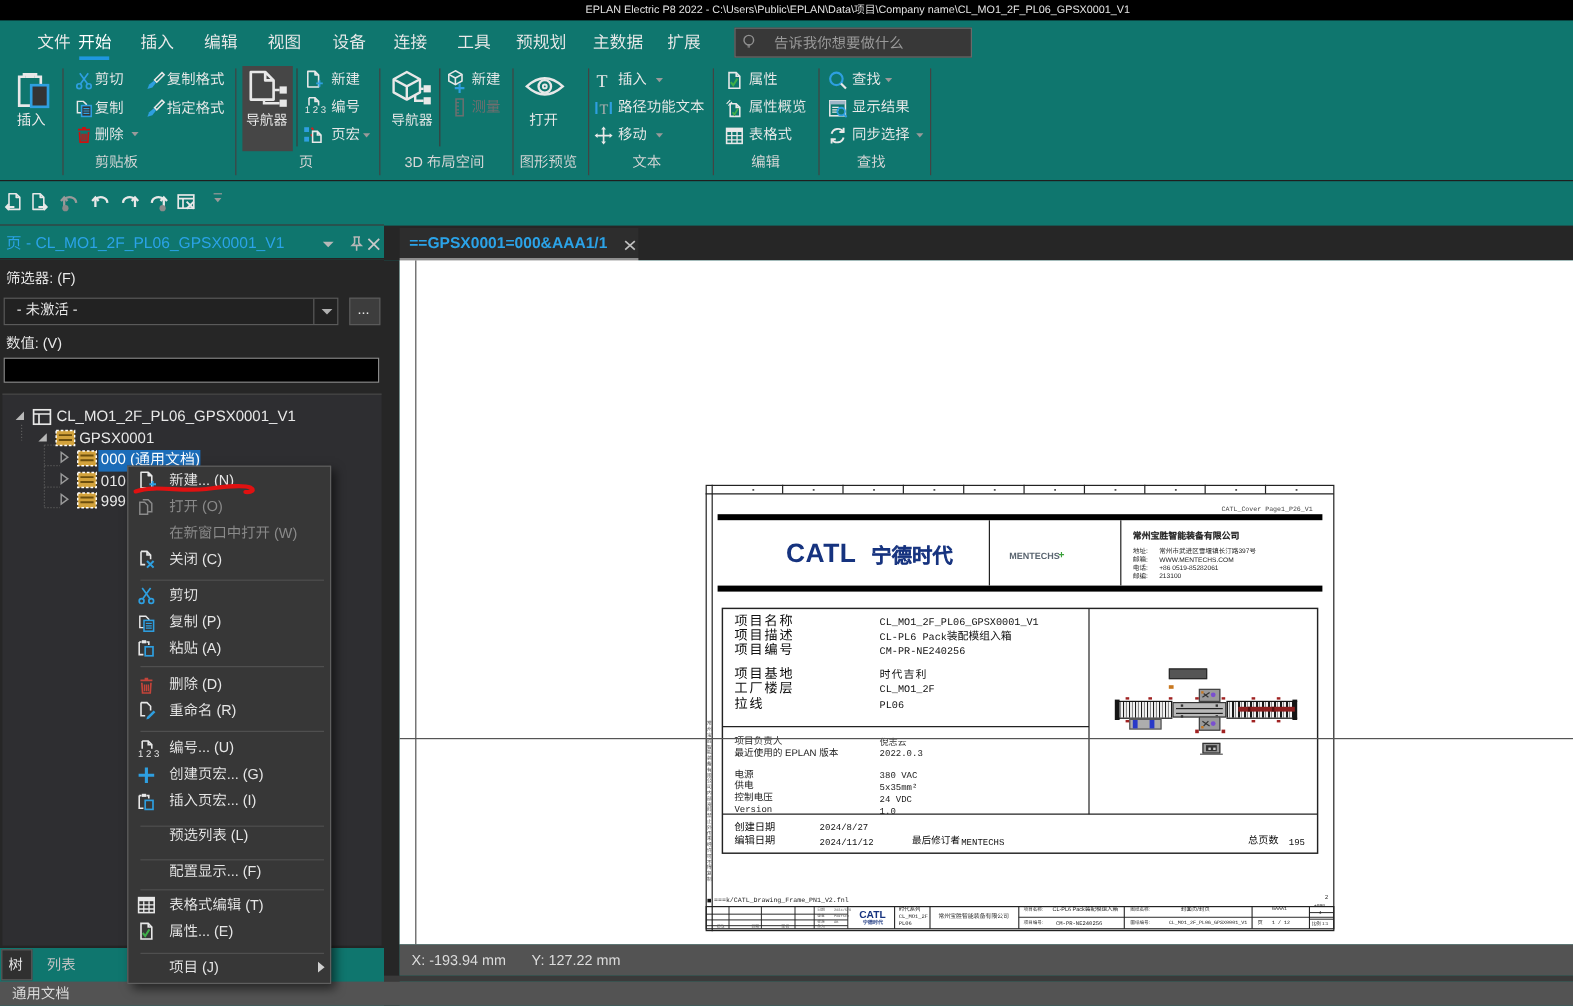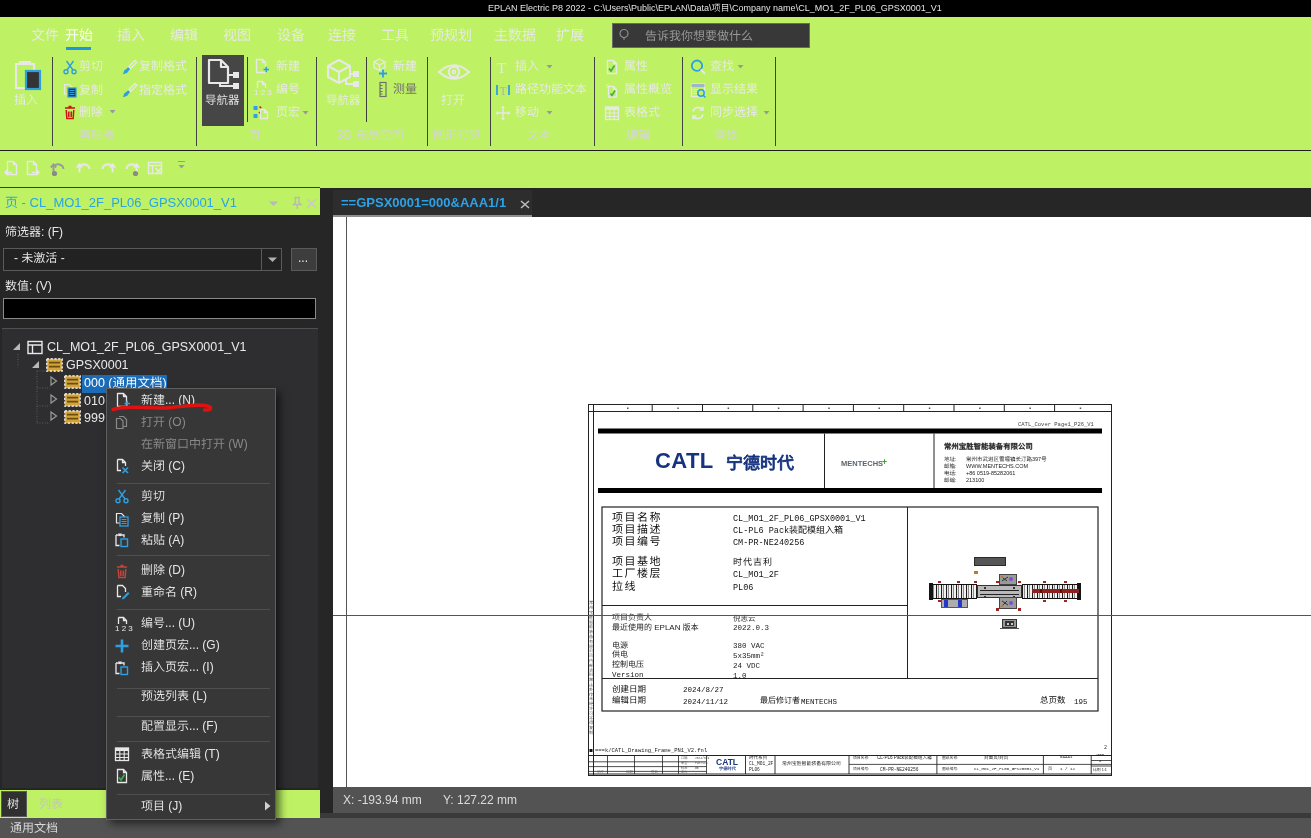--- a/index.html
+++ b/index.html
@@ -1,12 +1,12 @@
 <!DOCTYPE html>
-<html><head><meta charset="utf-8"><style>html,body{margin:0;padding:0;background:#343434}*{box-sizing:border-box}body{font-family:"Liberation Sans",sans-serif;-webkit-font-smoothing:antialiased}#root{position:relative;width:1311px;height:838px;overflow:hidden;background:#bef264}svg{overflow:visible}</style></head><body>
+<html><head><meta charset="utf-8"><style>html,body{margin:0;padding:0;background:#343434}*{box-sizing:border-box}body{font-family:"Liberation Sans",sans-serif;-webkit-font-smoothing:antialiased}#root{position:relative;width:1311px;height:838px;overflow:hidden;background:#0f766e}svg{overflow:visible}</style></head><body>
 <div id="root">
     <svg width="0" height="0" style="position:absolute">
       <defs>
         <path id="u9879" d="M618 500V289C618 184 591 56 319 -19C335 -34 357 -61 366 -77C649 12 693 158 693 289V500ZM689 91C766 41 864 -31 911 -79L961 -26C913 21 813 90 736 138ZM29 184 48 106C140 137 262 179 379 219L369 284L247 247V650H363V722H46V650H172V225ZM417 624V153H490V556H816V155H891V624H655C670 655 686 692 702 728H957V796H381V728H613C603 694 591 656 578 624Z"></path>
         <path id="u76ee" d="M233 470H759V305H233ZM233 542V704H759V542ZM233 233H759V67H233ZM158 778V-74H233V-6H759V-74H837V778Z"></path>
         <path id="u6587" d="M423 823C453 774 485 707 497 666L580 693C566 734 531 799 501 847ZM50 664V590H206C265 438 344 307 447 200C337 108 202 40 36 -7C51 -25 75 -60 83 -78C250 -24 389 48 502 146C615 46 751 -28 915 -73C928 -52 950 -20 967 -4C807 36 671 107 560 201C661 304 738 432 796 590H954V664ZM504 253C410 348 336 462 284 590H711C661 455 592 344 504 253Z"></path>
         <path id="u4ef6" d="M317 341V268H604V-80H679V268H953V341H679V562H909V635H679V828H604V635H470C483 680 494 728 504 775L432 790C409 659 367 530 309 447C327 438 359 420 373 409C400 451 425 504 446 562H604V341ZM268 836C214 685 126 535 32 437C45 420 67 381 75 363C107 397 137 437 167 480V-78H239V597C277 667 311 741 339 815Z"></path>
         <path id="u5f00" d="M649 703V418H369V461V703ZM52 418V346H288C274 209 223 75 54 -28C74 -41 101 -66 114 -84C299 33 351 189 365 346H649V-81H726V346H949V418H726V703H918V775H89V703H293V461L292 418Z"></path>
         <path id="u59cb" d="M462 327V-80H531V-36H833V-78H905V327ZM531 31V259H833V31ZM429 407C458 419 501 423 873 452C886 426 897 402 905 381L969 414C938 491 868 608 800 695L740 666C774 622 808 569 838 517L519 497C585 587 651 703 705 819L627 841C577 714 495 580 468 544C443 508 423 484 404 480C413 460 425 423 429 407ZM202 565H316C304 437 281 329 247 241C213 268 178 295 144 319C163 390 184 477 202 565ZM65 292C115 258 168 216 217 174C171 84 112 20 40 -19C56 -33 76 -60 86 -78C162 -31 223 34 271 124C309 87 342 52 364 21L410 82C385 115 347 154 303 193C349 305 377 448 389 630L345 637L333 635H216C229 703 240 770 248 831L178 836C171 774 161 705 148 635H43V565H134C113 462 88 363 65 292Z"></path>
         <path id="u63d2" d="M732 243V179H847V38H693V536H950V604H693V731C770 742 843 755 899 773L860 833C753 799 558 778 401 769C409 753 418 726 421 709C485 711 555 716 624 723V604H367V536H624V38H461V178H581V242H461V365C503 376 547 390 584 405L547 467C508 446 446 424 395 409V-79H461V-30H847V-81H916V433H731V368H847V243ZM160 840V638H54V568H160V341L37 308L55 235L160 267V8C160 -4 157 -7 146 -7C136 -7 106 -8 72 -7C82 -27 91 -58 94 -76C146 -76 180 -74 203 -62C225 -51 233 -30 233 8V289L342 323L334 391L233 362V568H329V638H233V840Z"></path>

